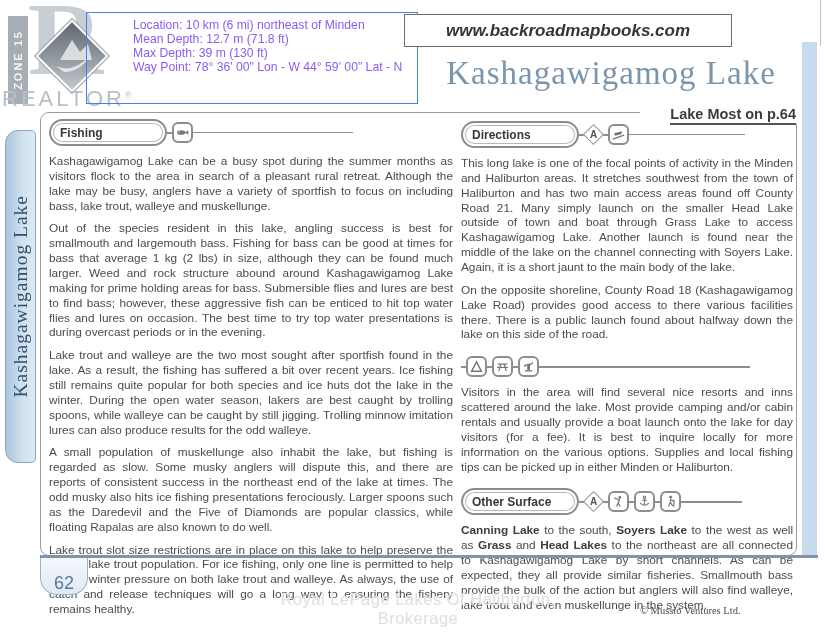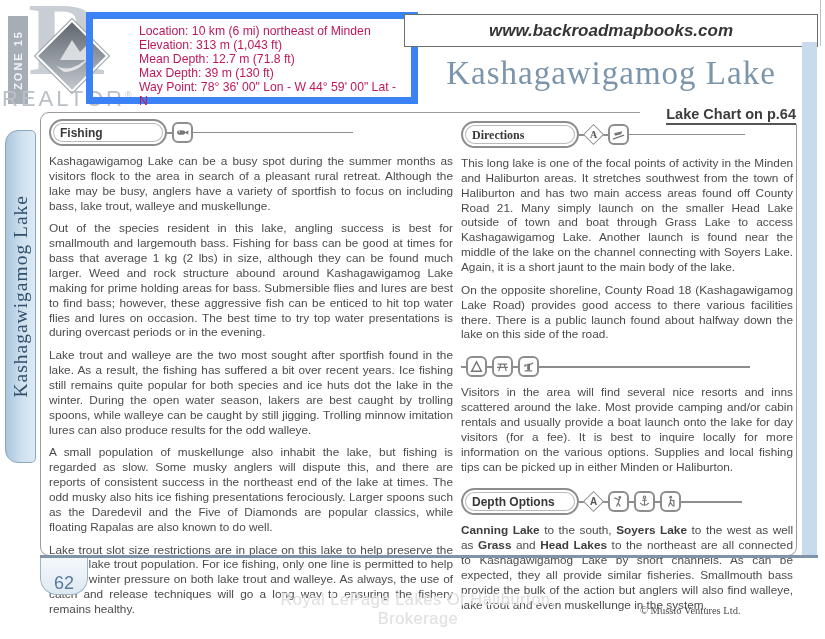--- a/index.html
+++ b/index.html
@@ -32,27 +32,27 @@
   .bmb-swoosh { position:absolute; left:40px; top:26px; width:60px; height:60px; }
   .realtor-text {
     position:absolute; left:0px; top:86px; font-size:22px; letter-spacing:3px;
     color:#b9bfc6; font-family:"Liberation Sans", sans-serif;
   }
   .realtor-text sup { font-size:9px; }
 
   
   .info-box {
     position:absolute; left:86px; top:12px; width:332px; height:92px;
-    border:7px solid #3b82f6; padding:6px 4px 4px 46px;
-    font-size:12.2px; line-height:13.9px; color:#be185d; background:transparent;
+    border:1px solid #3b82f6; padding:6px 4px 4px 46px;
+    font-size:12.2px; line-height:13.9px; color:#8b5cf6; background:transparent;
   }
 
   
   .site-box {
-    position:absolute; left:404px; top:14px; width:414px; height:33px;
+    position:absolute; left:404px; top:14px; width:328px; height:33px;
     border:1.5px solid #6e6e6e; display:flex; align-items:center; justify-content:center;
     background:#ffffff;
   }
   .site-box span { font-weight:bold; font-style:italic; font-size:17px; color:#353535; }
   .title-band {
     position:absolute; left:404px; top:49px; width:414px; height:48px;
     display:flex; align-items:center; justify-content:center;
   }
   .title-band span {
     font-family:"Liberation Serif", serif; font-size:33px; color:#7b95ac; letter-spacing:1px;
@@ -150,34 +150,33 @@
     <path d="M18 34 L30 14 L38 26 L46 18 L50 34 Z" fill="#e8eaec" opacity="0.85"></path>
     <path d="M14 40 Q30 48 48 30 Q38 46 22 46 Z" fill="#f2f3f4" opacity="0.8"></path>
   </svg>
   <div class="realtor-text">
     <span>REALTOR</span><sup>®</sup>
   </div>
 </div>
 
 <div class="info-box">
   <div>Location: 10 km (6 mi) northeast of Minden</div>
-  <div>Elevation: 313 m (1,043 ft)</div>
   <div>Mean Depth: 12.7 m (71.8 ft)</div>
   <div>Max Depth: 39 m (130 ft)</div>
   <div>Way Point: 78° 36' 00" Lon - W  44° 59' 00" Lat - N</div>
 </div>
 
 <div class="site-box">
   <span>www.backroadmapbooks.com</span>
 </div>
 <div class="title-band">
   <span>Kashagawigamog Lake</span>
 </div>
 <div class="chart-ref">
-  <span>Lake Chart on p.64</span>
+  <span>Lake Most on p.64</span>
 </div>
 <div class="edge-line-top"></div>
 <div class="right-strip"></div>
 
 <div class="sidebar-tab">
   <span>Kashagawigamog Lake</span>
 </div>
 
 <div class="content-box">
 
@@ -198,21 +197,21 @@
     </div>
     <p class="para">Kashagawigamog Lake can be a busy spot during the summer months as visitors flock to the area in search of a pleasant rural retreat. Although the lake may be busy, anglers have a variety of sportfish to focus on including bass, lake trout, walleye and muskellunge.</p>
     <p class="para">Out of the species resident in this lake, angling success is best for smallmouth and largemouth bass. Fishing for bass can be good at times for bass that average 1 kg (2 lbs) in size, although they can be found much larger. Weed and rock structure abound around Kashagawigamog Lake making for prime holding areas for bass. Submersible flies and lures are best to find bass; however, these aggressive fish can be enticed to hit top water flies and lures on occasion. The best time to try top water presentations is during overcast periods or in the evening.</p>
     <p class="para">Lake trout and walleye are the two most sought after sportfish found in the lake. As a result, the fishing has suffered a bit over recent years. Ice fishing still remains quite popular for both species and ice huts dot the lake in the winter. During the open water season, lakers are best caught by trolling spoons, while walleye can be caught by still jigging. Trolling minnow imitation lures can also produce results for the odd walleye.</p>
     <p class="para">A small population of muskellunge also inhabit the lake, but fishing is regarded as slow. Some musky anglers will dispute this, and there are reports of consistent success in the northeast end of the lake at times. The odd musky also hits ice fishing presentations ferociously. Larger spoons such as the Daredevil and the Five of Diamonds are popular classics, while floating Rapalas are also known to do well.</p>
     <p class="para">Lake trout slot size restrictions are in place on this lake to help preserve the natural lake trout population. For ice fishing, only one line is permitted to help reduce winter pressure on both lake trout and walleye. As always, the use of catch and release techniques will go a long way to ensuring the fishery remains healthy.</p>
   </div>
 
   <div class="col-right">
 
-    <div class="heading-row" style="width:284px;font-family:Liberation Serif, serif;">
+    <div class="heading-row" style="width:284px;">
       <div class="pill">
         <span>Directions</span>
       </div>
       <div class="dash"></div>
       <div class="diamond-ic">
         <b>A</b>
       </div>
       <div class="dash"></div>
       <div class="icon-box">
         <svg class="ic" width="15" height="15" viewBox="0 0 16 16">
@@ -244,21 +243,21 @@
           <rect x="6.6" y="5" width="3" height="7" fill="#767676"></rect>
           <path d="M9.6 6 L13 4 M6.6 6.6 H4.2 V8.4 M4 12.6 H12" stroke="#767676" stroke-width="1.3" fill="none"></path>
         </svg>
       </div>
       <div class="rule"></div>
     </div>
     <p class="para">Visitors in the area will find several nice resorts and inns scattered around the lake. Most provide camping and/or cabin rentals and usually provide a boat launch onto the lake for day visitors (for a fee). It is best to inquire locally for more information on the various options. Supplies and local fishing tips can be picked up in either Minden or Haliburton.</p>
 
     <div class="heading-row sect-gap" style="width:281px;">
       <div class="pill">
-        <span>Depth Options</span>
+        <span>Other Surface</span>
       </div>
       <div class="dash"></div>
       <div class="diamond-ic">
         <b>A</b>
       </div>
       <div class="dash"></div>
       <div class="icon-box">
         <svg class="ic" width="15" height="15" viewBox="0 0 16 16">
           <circle cx="9.4" cy="3.6" r="1.5" fill="#767676"></circle>
           <path d="M9.2 5.4 L7.6 9.6 M9 6.4 L3.6 4.2 M7.6 9.6 L5.8 13.4 M7.6 9.6 L9.8 13.2" stroke="#767676" stroke-width="1.3" fill="none"></path>

